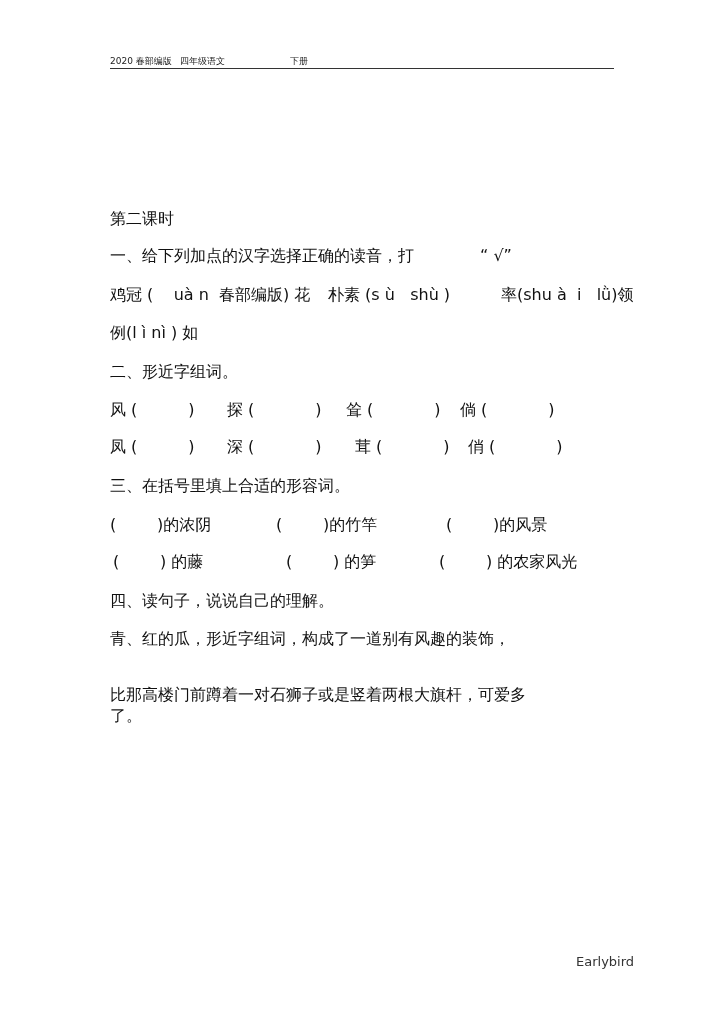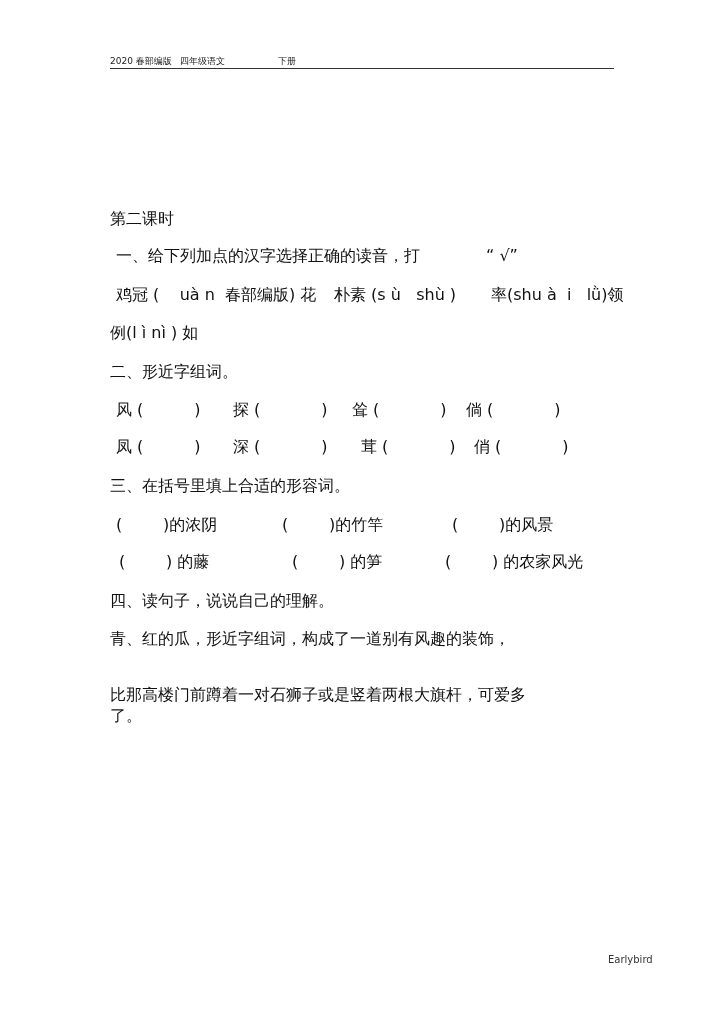--- a/index.html
+++ b/index.html
@@ -2,43 +2,43 @@
 <html><head>
   <meta charset="utf-8">
   <style>
     html, body { margin: 0; padding: 0; background: #ffffff; }
     body { width: 724px; height: 1024px; position: relative; overflow: hidden;
            font-family: "DejaVu Sans", "Liberation Sans", sans-serif; color: #111; }
     .header { position: absolute; left: 110px; top: 55px; font-size: 9px; color: #222; white-space: pre; }
     .header span { position: absolute; top: 0; white-space: nowrap; }
     .header-rule { position: absolute; left: 110px; top: 68px; width: 504px; height: 0; border-top: 1px solid #333; }
     .line { position: absolute; left: 110px; font-size: 16px; line-height: 20px; white-space: nowrap; }
-    .seg { position: absolute; white-space: pre; margin-left: 6px; }
-    .footer { position: absolute; left: 608px; top: 954px; font-size: 10px; color: #333; text-align: center; }
+    .seg { position: absolute; white-space: pre; }
+    .footer { position: absolute; left: 576px; top: 954px; font-size: 13px; color: #333; text-align: center; }
   </style>
 </head>
 <body>
 
 <div class="header">
   <span style="left:0">2020 春部编版</span>
   <span style="left:70px">四年级语文</span>
-  <span style="left:168px">下册</span>
+  <span style="left:180px">下册</span>
 </div>
 <div class="header-rule"></div>
 
 <div class="line" style="top:209px">第二课时</div>
 
 <div class="line" style="top:246px; width:520px;">
   <span class="seg" style="left:0">一、给下列加点的汉字选择正确的读音，打</span>
   <span class="seg" style="left:370px">“ √”</span>
 </div>
 <div class="line" style="top:285px; width:520px;">
   <span class="seg" style="left:0">鸡冠 (    uà n  春部编版) 花</span>
   <span class="seg" style="left:218px">朴素 (s ù   shù )</span>
-  <span class="seg" style="left:375px">率(shu à  i   lǜ)领</span>
+  <span class="seg" style="left:391px">率(shu à  i   lǜ)领</span>
 </div>
 <div class="line" style="top:323px">例(l ì nì  ) 如</div>
 
 <div class="line" style="top:362px">二、形近字组词。</div>
 <div class="line" style="top:400px; width:520px;">
   <span class="seg" style="left:0">风 (          )</span>
   <span class="seg" style="left:117px">探 (            )</span>
   <span class="seg" style="left:236px">耸 (            )</span>
   <span class="seg" style="left:350px">倘 (            )</span>
 </div>

